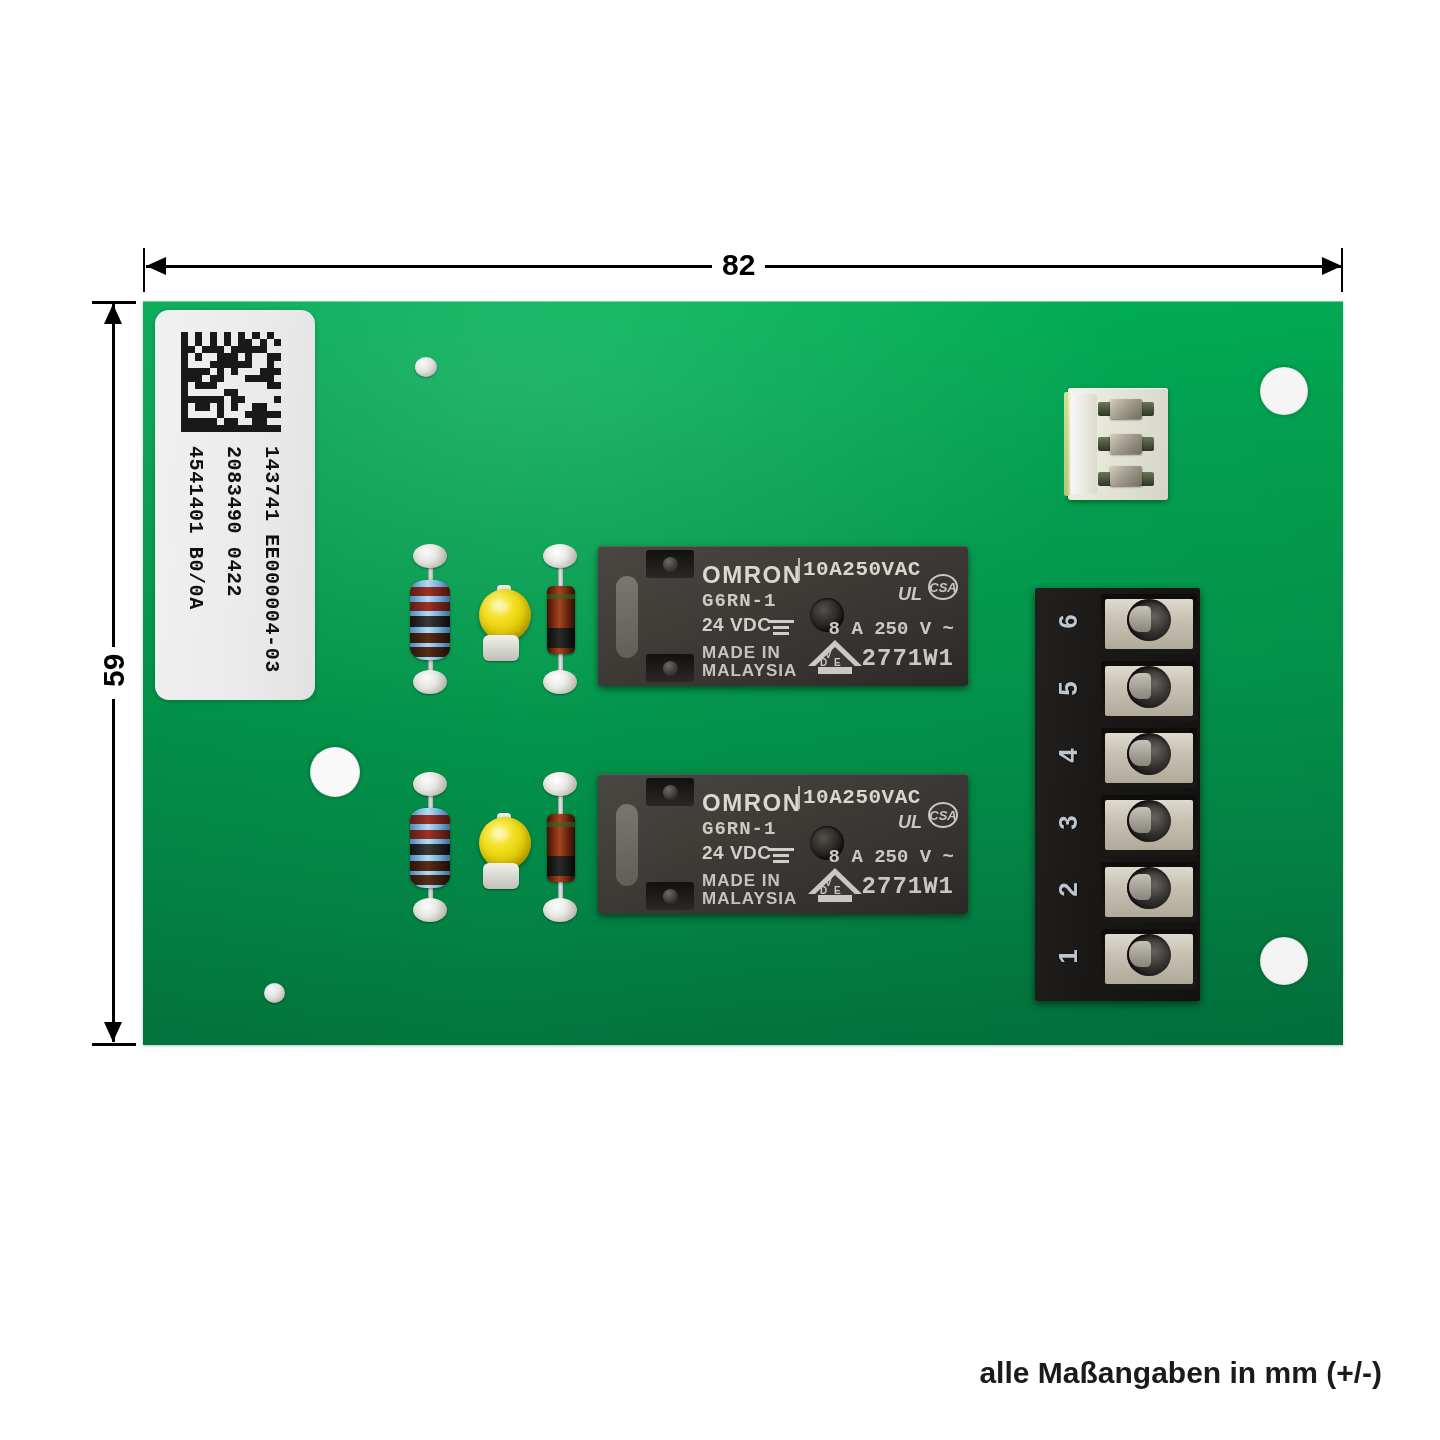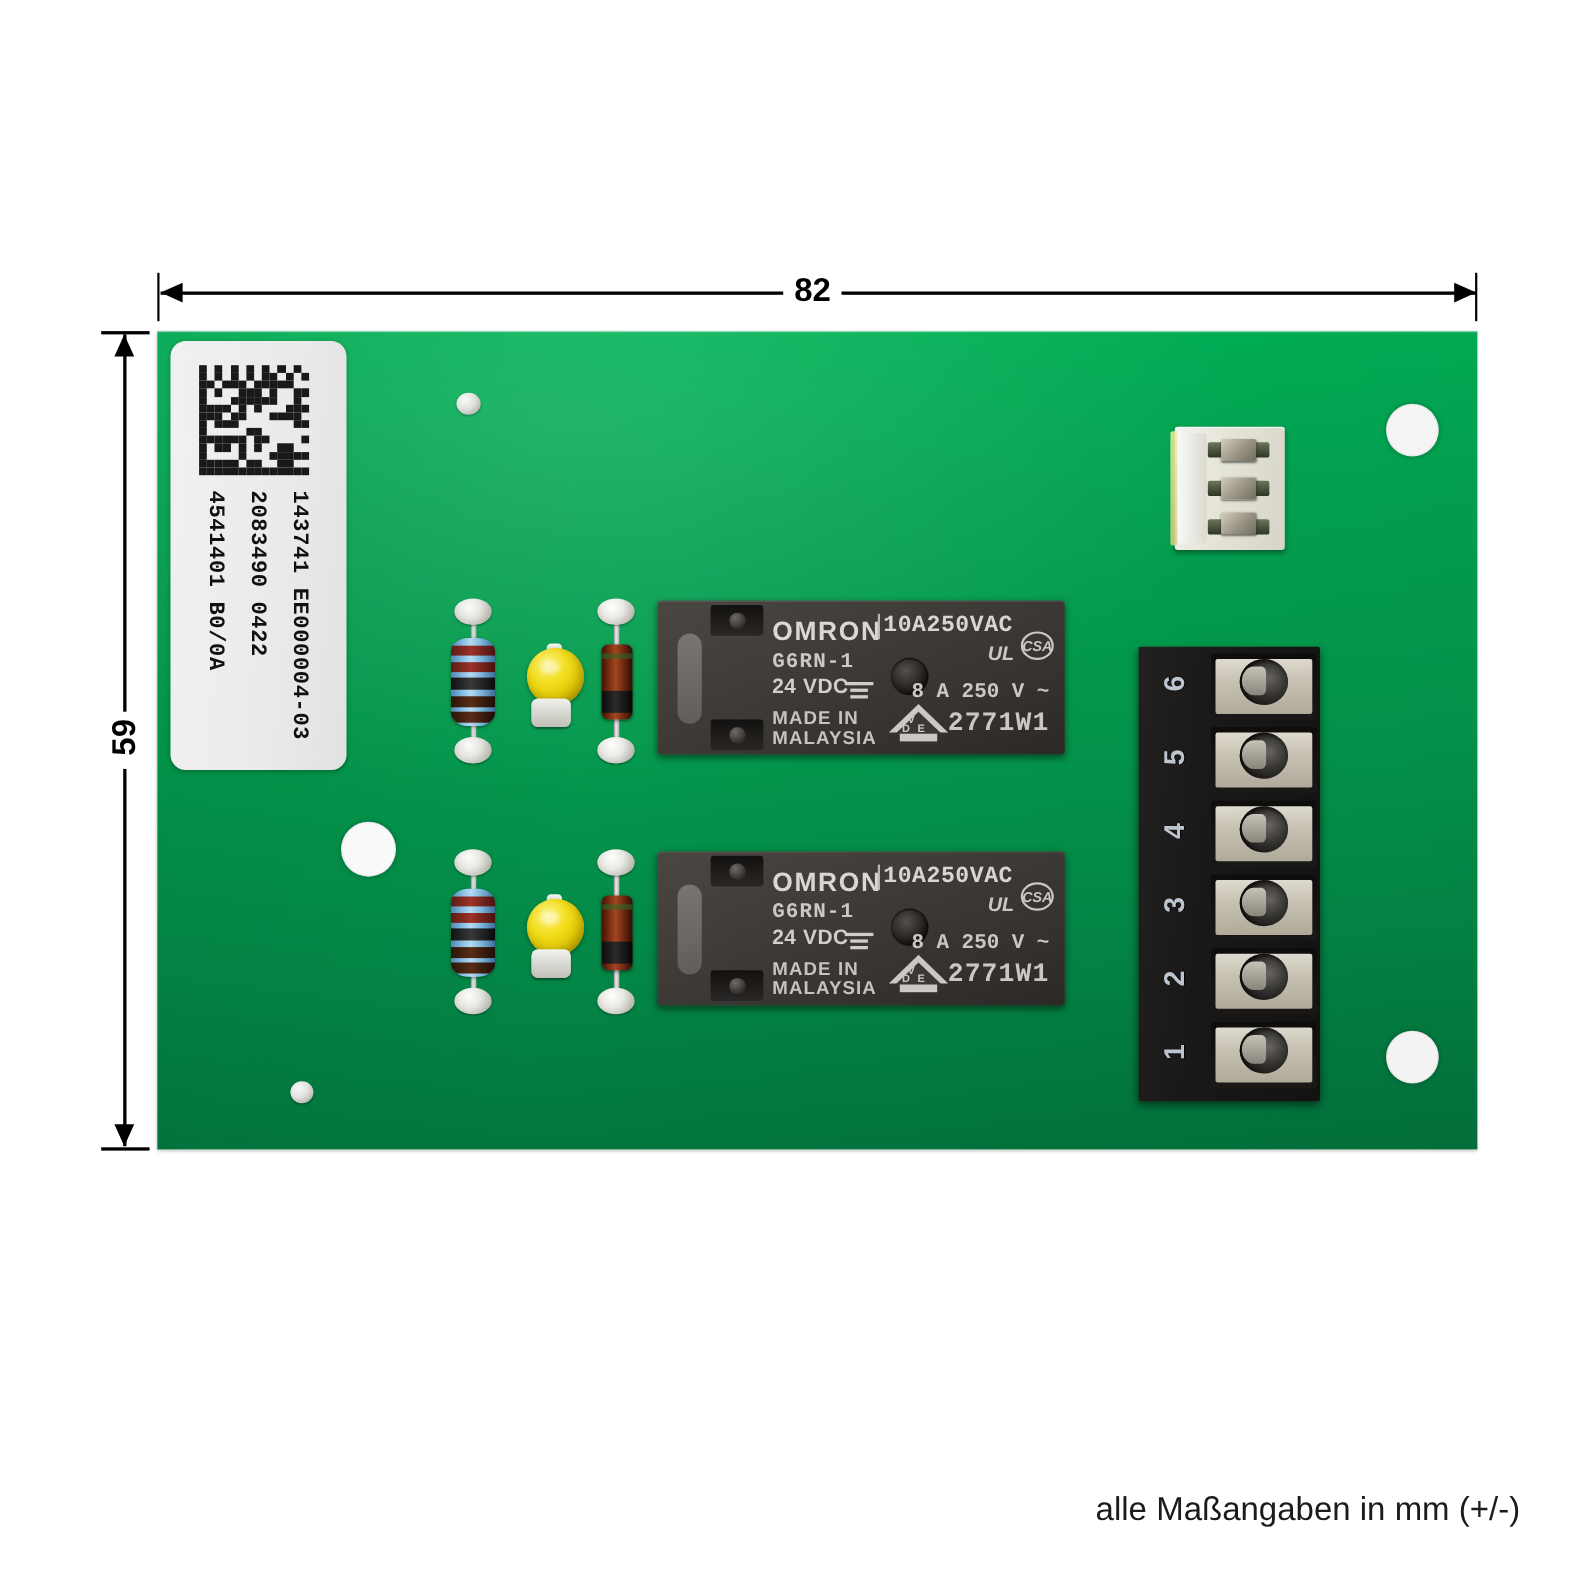--- a/index.html
+++ b/index.html
@@ -254,21 +254,21 @@
     border-radius:2px;
   }
   .conn-pin {
     position:absolute; left:42px; width:32px; height:20px;
     background: linear-gradient(135deg,#d9d4c2 0%, #a8a293 45%, #75705f 100%);
     border-radius:2px;
     box-shadow: 0 1px 2px rgba(0,0,0,.5);
   }
 
   
-  #footer { position:absolute; right: 58px; bottom: 50px; text-align: right; }
+  #footer { position:absolute; right: 58px; bottom: 50px; text-align: right; font-weight: bold; }
   #footer .l1 { font-size: 30px; color: #1b1b1b; font-family: "Liberation Sans", sans-serif; }
   #footer .l2 { font-size: 26px; color: #1b1b1b; margin-top: 12px; font-family: "Liberation Sans", sans-serif; }
 </style>
 </head>
 <body>
 
 <div id="stage">
 
   <div class="ext-line" style="left:143px; top:248px; height:44px;"></div>
   <div class="ext-line" style="left:1341px; top:248px; height:44px;"></div>

